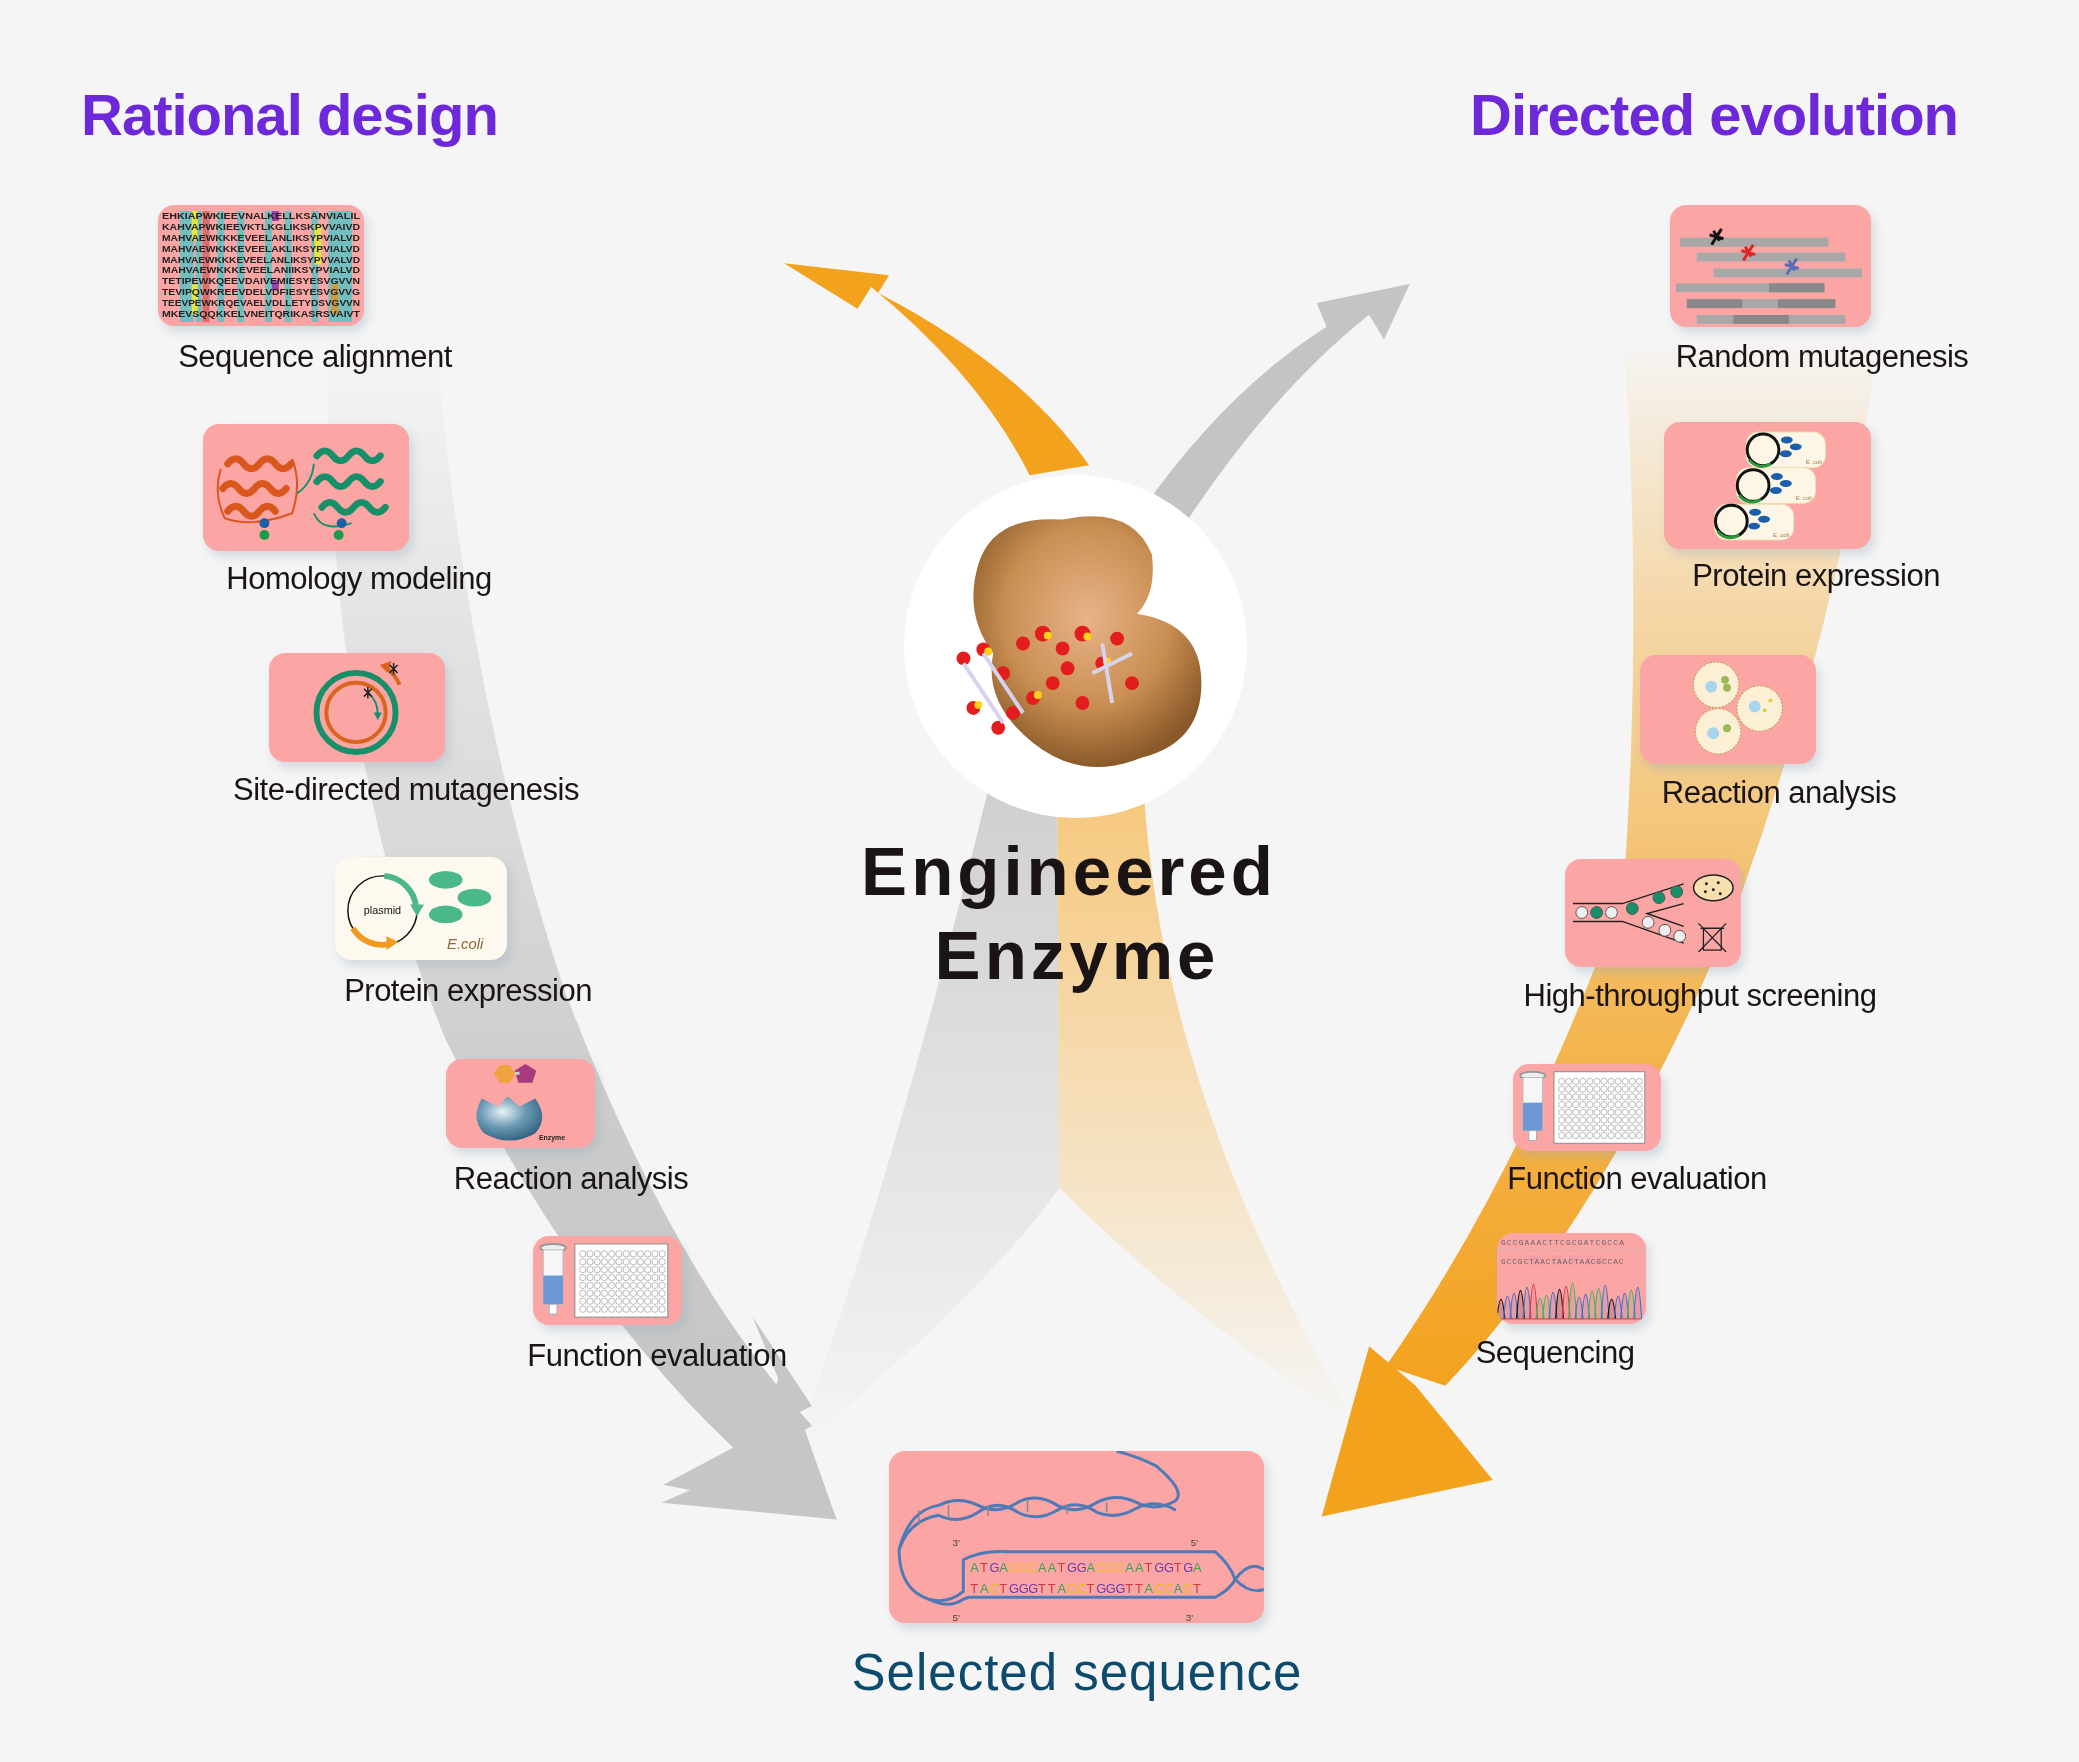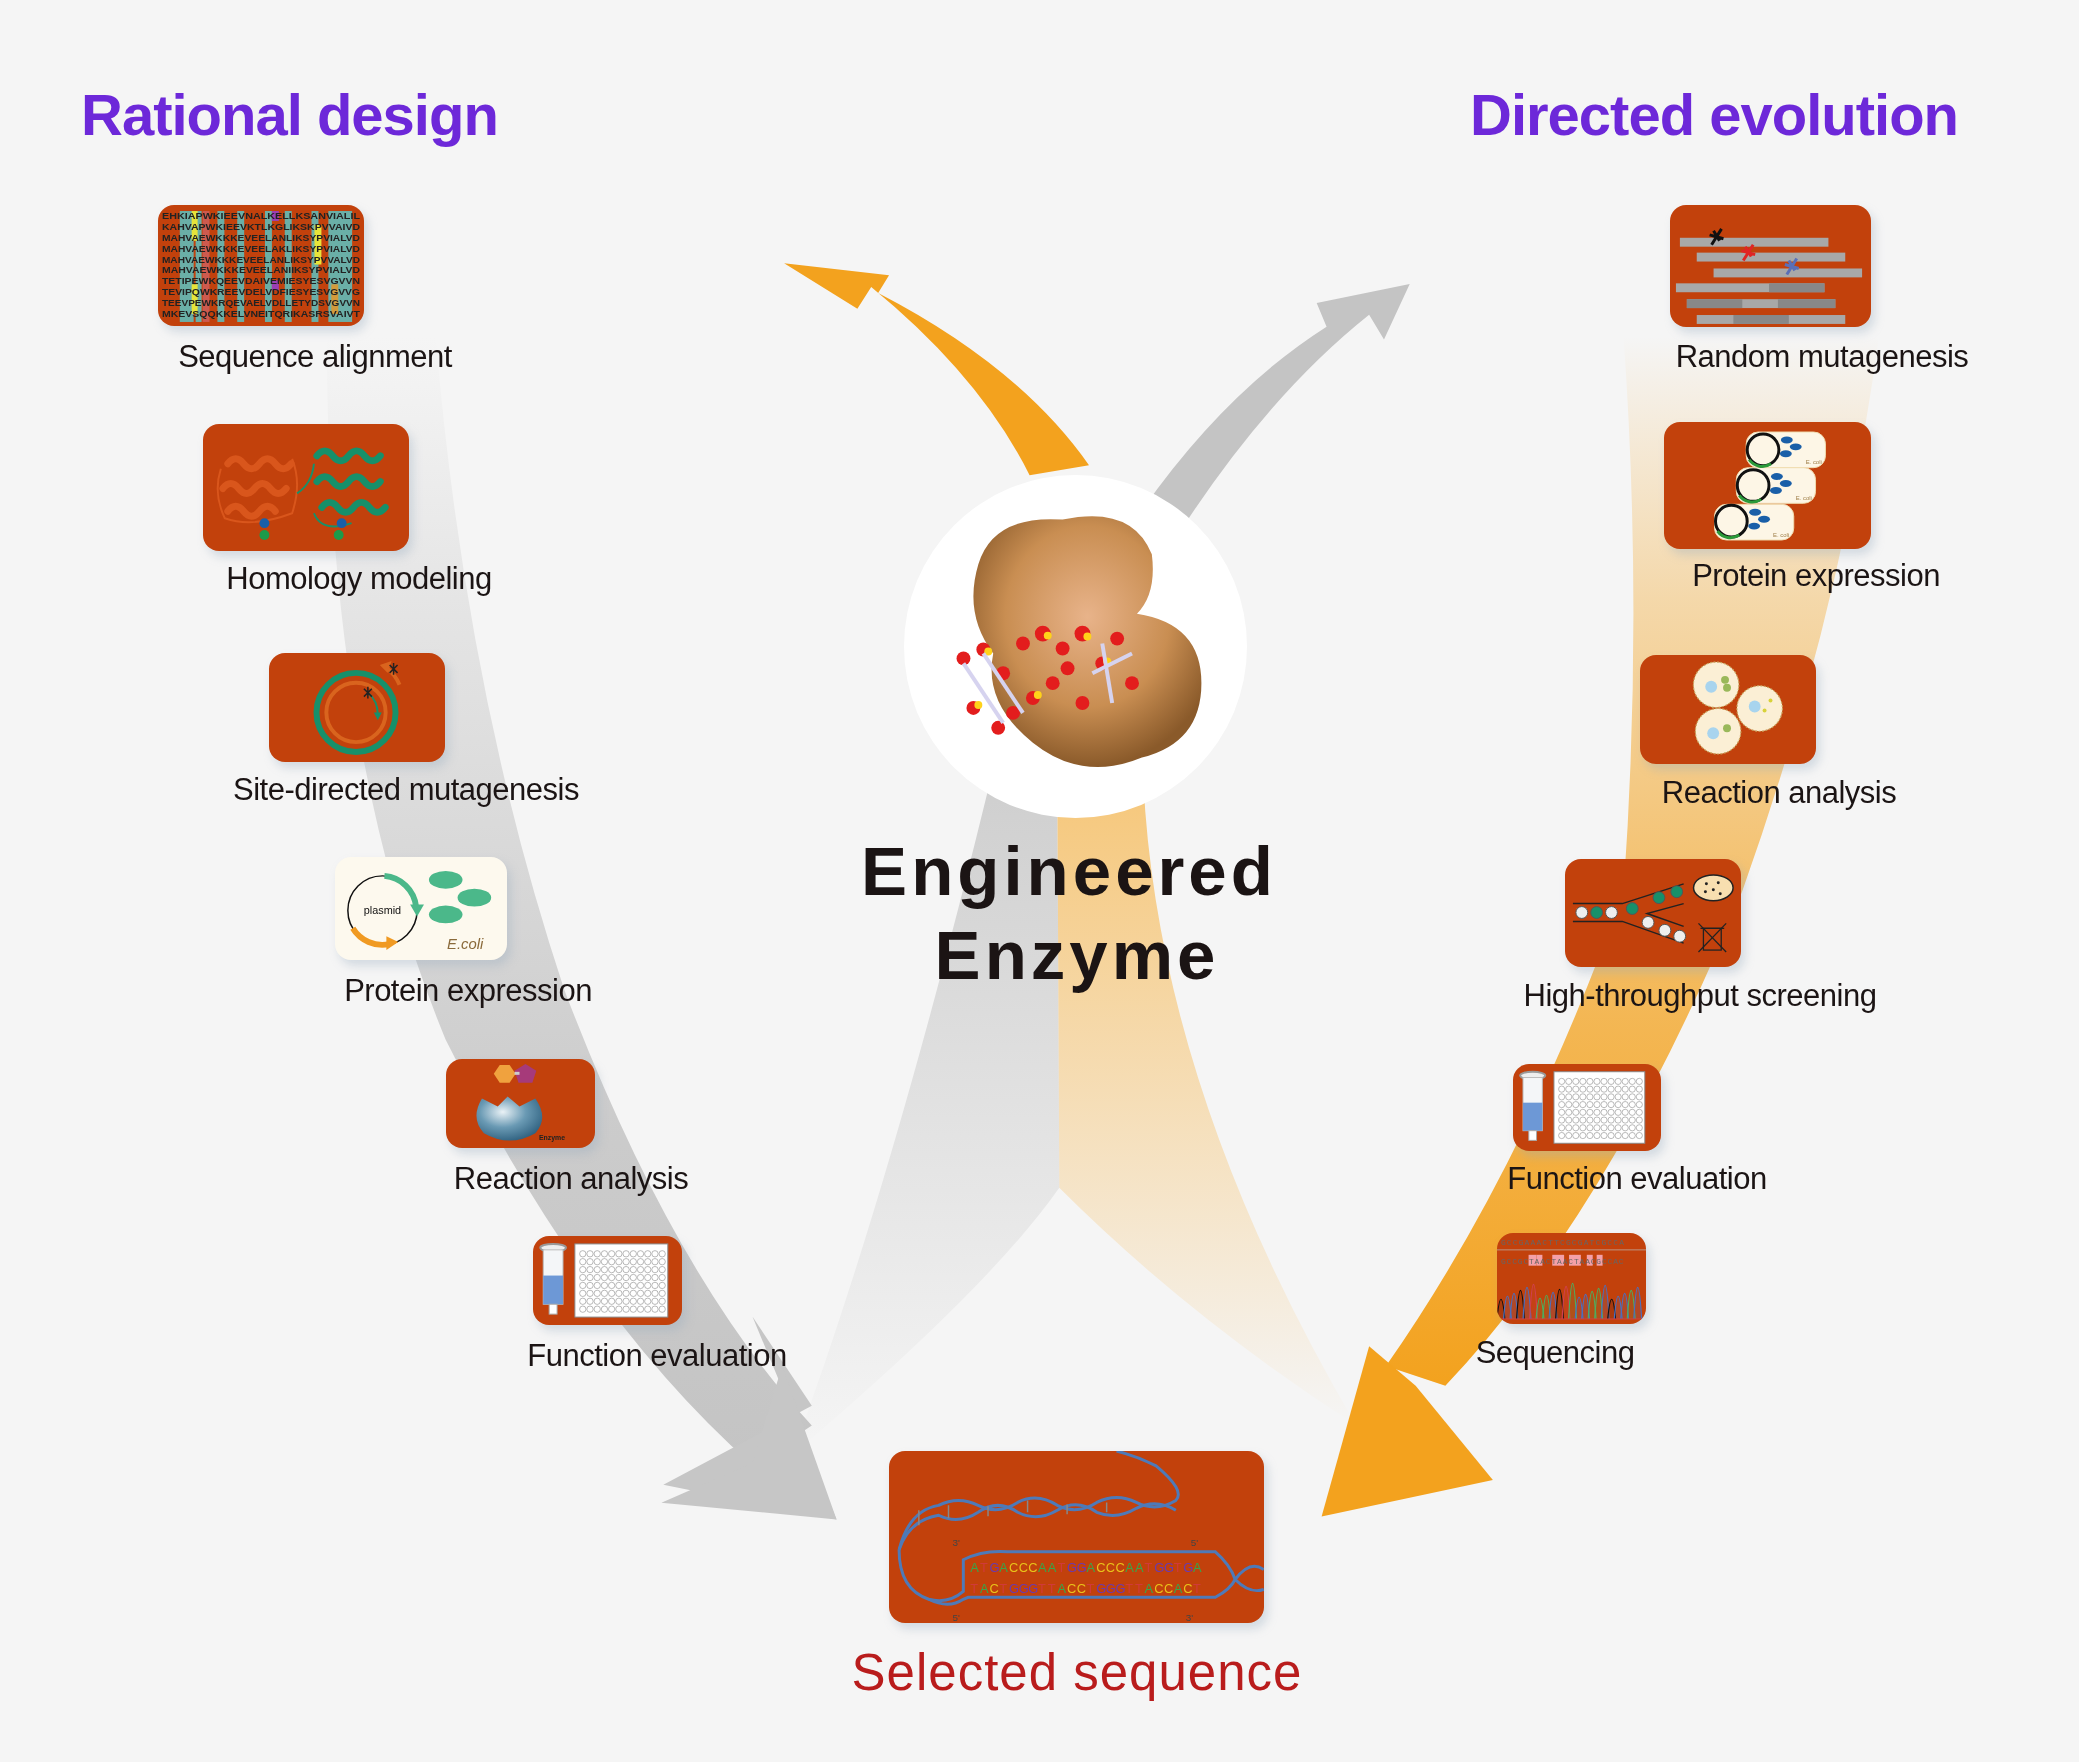--- a/index.html
+++ b/index.html
@@ -1,24 +1,24 @@
 <!DOCTYPE html>
 <html><head>
 <meta charset="utf-8">
 <style>
   html, body { margin:0; padding:0; }
   body { width:2079px; height:1762px; background:#f5f5f5; position:relative; overflow:hidden;
          font-family:"Liberation Sans", "DejaVu Sans", sans-serif; color:#1d1515; }
   .abs { position:absolute; }
   .title { position:absolute; font-size:58px; font-weight:bold; letter-spacing:-1px; color:#6d28d9; }
   .label { position:absolute; font-size:31px; color:#1b1414; white-space:nowrap; transform:translateX(-50%); letter-spacing:-0.5px;margin-left:48px; }
-  .card { position:absolute; background:#c2410c; border-radius:16px;
+  .card { position:absolute; background:#fca5a5; border-radius:16px;
           box-shadow: 4px 6px 10px rgba(150,170,190,0.35); overflow:hidden; }
   .center-title { position:absolute; font-size:69px; font-weight:bold; letter-spacing:4px; color:#1b1414; white-space:nowrap; transform:translateX(-50%); }
-  .sel-label { position:absolute; font-size:51px; color:#b91c1c; white-space:nowrap; transform:translateX(-50%); letter-spacing:1px; }
+  .sel-label { position:absolute; font-size:51px; color:#0c4a6e; white-space:nowrap; transform:translateX(-50%); letter-spacing:1px; }
   svg text { font-family:"Liberation Sans", "DejaVu Sans", sans-serif; }
   .mono { font-family:"Liberation Mono", "DejaVu Sans Mono", monospace; }
 </style>
 </head>
 <body>
 
 <svg class="abs" width="2079" height="1762" style="left:0;top:0;" viewBox="0 0 2100 1780">
   <defs>
     <linearGradient id="gLeftBand" x1="0" y1="0" x2="0" y2="1">
       <stop offset="0" stop-color="#c4c4c4" stop-opacity="0"></stop>

